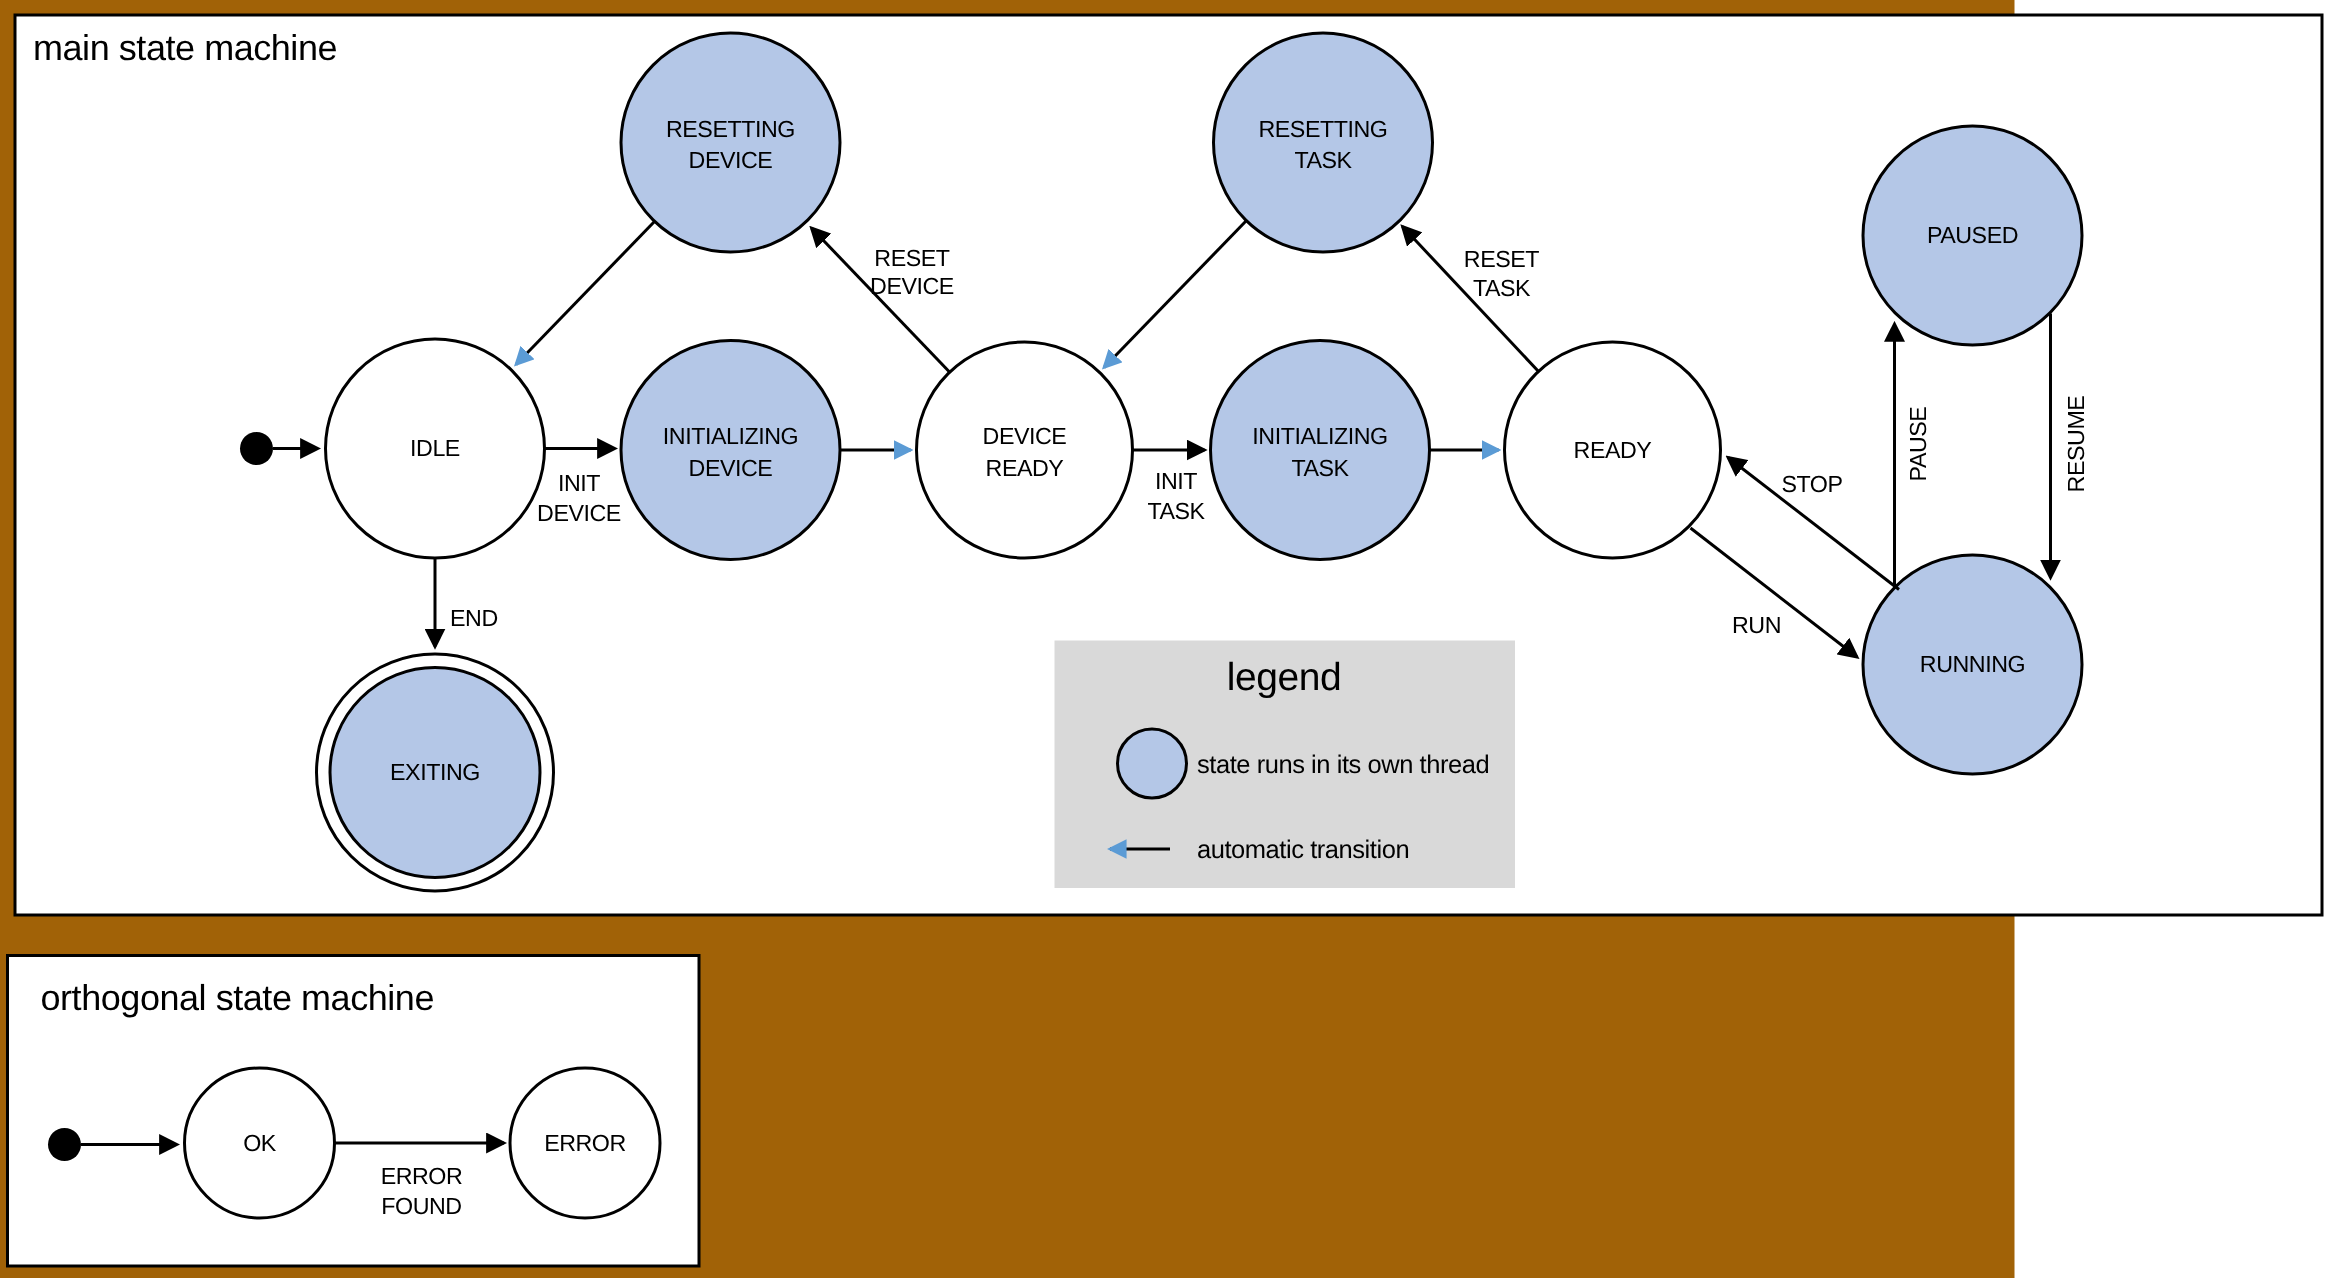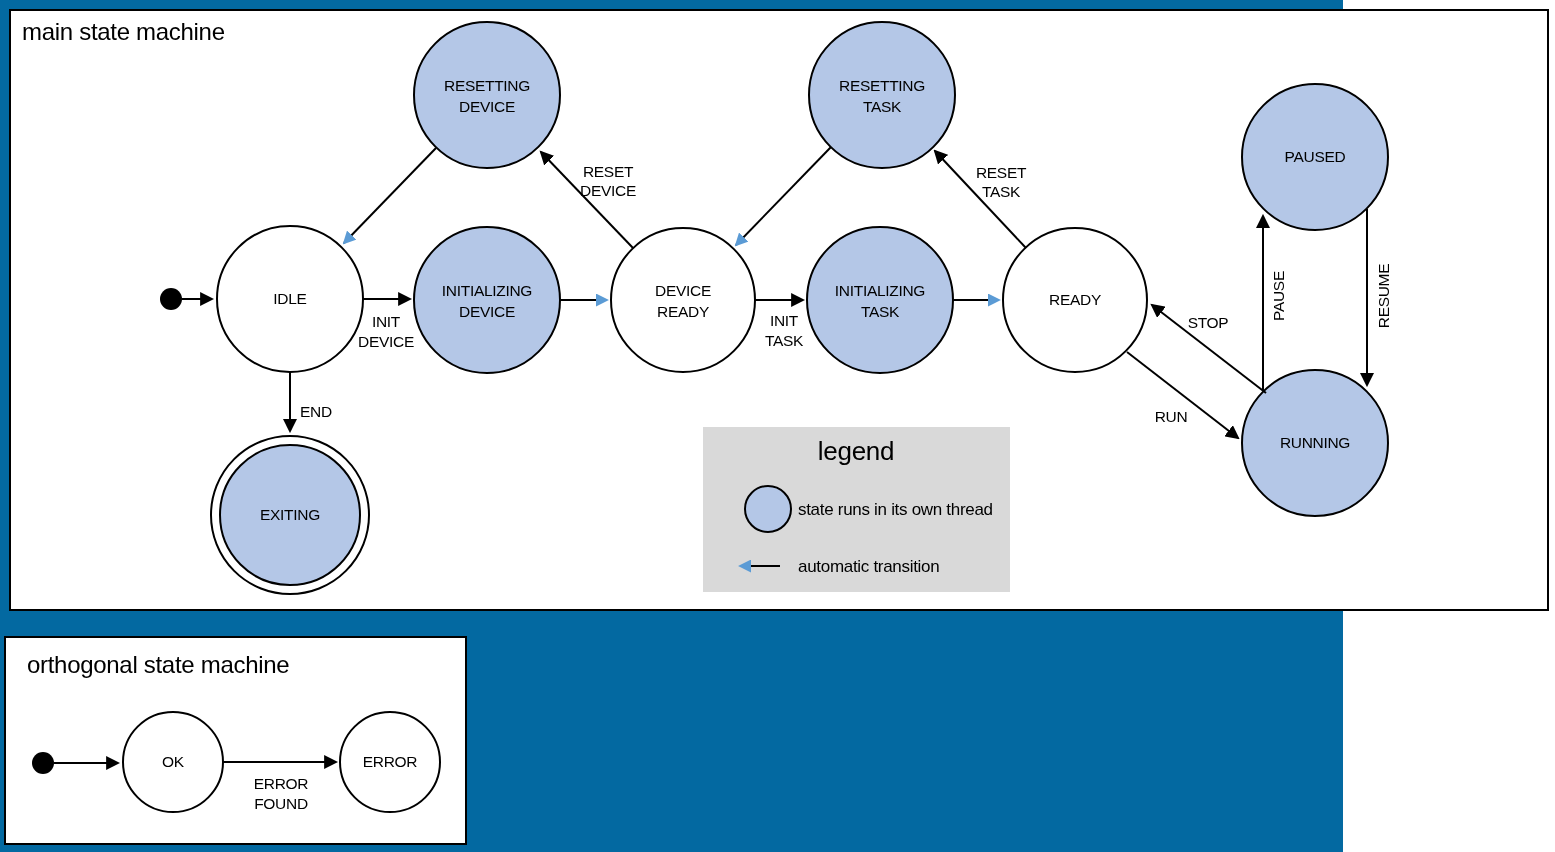--- a/index.html
+++ b/index.html
@@ -1,16 +1,16 @@
 <!DOCTYPE html>
 <html><head>
 <meta charset="utf-8">
 <style>
   html, body { margin: 0; padding: 0; background: #ffffff; }
-  .stage { position: relative; width: 1343px; height: 852px; background: #0369a1; }
+  .stage { position: relative; width: 1343px; height: 852px; background: #a16207; }
   svg text {
     font-family: "Liberation Sans", sans-serif;
     fill: #000000;
     letter-spacing: -0.3px;
   }
   .frame-title  { font-size: 24px; }
   .state-label  { font-size: 15.5px; text-anchor: middle; }
   .trans-label  { font-size: 15.5px; text-anchor: middle; }
   .trans-label-start { font-size: 15.5px; text-anchor: start; }
   .legend-title { font-size: 26px; text-anchor: middle; }

